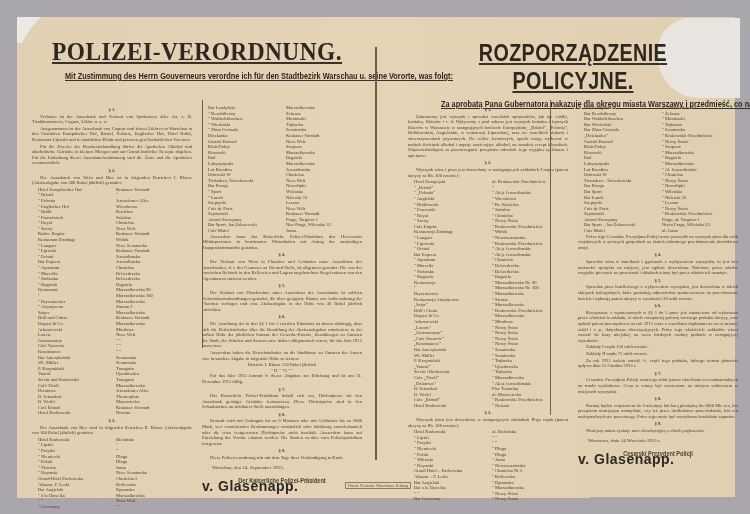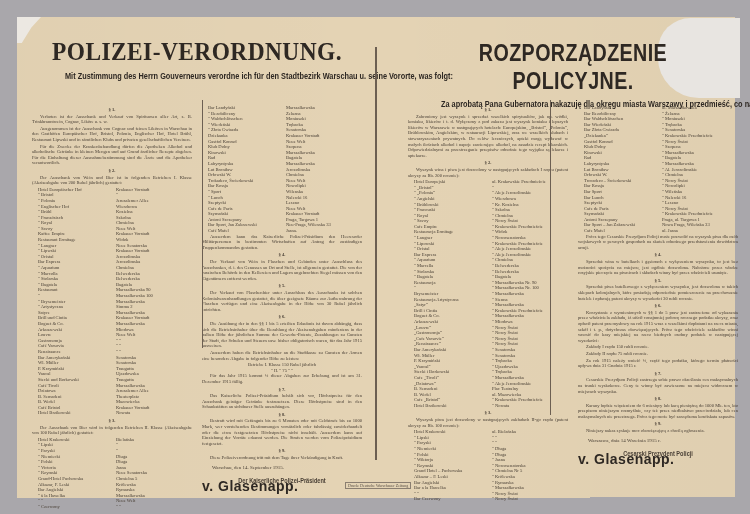--- a/index.html
+++ b/index.html
@@ -2,21 +2,21 @@
 <html><head>
 <meta charset="utf-8">
 <style>
   html,body{margin:0;padding:0;}
   body{width:750px;height:514px;background:#a9a7ab;position:relative;overflow:hidden;font-family:"Liberation Serif",serif;color:#3a3228;}
   .sheet{position:absolute;left:17px;top:17px;width:718px;height:481px;background:#e4d3b4;
     background-image:linear-gradient(90deg,rgba(0,0,0,0.015) 0,rgba(0,0,0,0) 50%,rgba(0,0,0,0.02) 100%);}
   .tear-tl{position:absolute;left:17px;top:17px;width:24px;height:26px;background:#ece8e2;clip-path:polygon(0 0,100% 0,60% 40%,20% 100%,0 100%);}
   .tear-tr{position:absolute;left:658px;top:18px;width:82px;height:80px;background:#e8e5e1;border-radius:40% 0 0 50%;}
   .strip{position:absolute;left:590px;top:497px;width:150px;height:6px;background:#a9a7ab;}
-  .half{position:absolute;top:17px;height:470px;}
+  .half{position:absolute;top:17px;height:470px;text-decoration:underline;}
   .left{left:32px;width:330px;}
   .right{left:408px;width:330px;}
   .title{text-align:center;font-family:"Liberation Sans",sans-serif;font-weight:bold;letter-spacing:0.5px;color:#2e2823;transform:scaleX(0.82);transform-origin:center;}
   .left .title{font-family:"Liberation Serif",serif;font-size:26px;margin-top:20px;transform:scaleX(0.9);}
   .right .title{font-size:24px;margin-top:22px;}
   .subtitle{text-align:center;font-family:"Liberation Sans",sans-serif;font-weight:bold;font-size:9.2px;margin-top:4px;color:#2e2823;white-space:nowrap;transform:scaleX(0.8);transform-origin:center;}
   .cols{position:absolute;top:88px;left:0;width:330px;display:flex;}
   .col{width:165px;font-size:4.6px;line-height:5.6px;color:#4a4036;}
   .col p{margin:0 0 1px 0;text-indent:8px;text-align:justify;}
   .sec{text-align:center;font-weight:bold;margin:2px 0 1px 0;}

